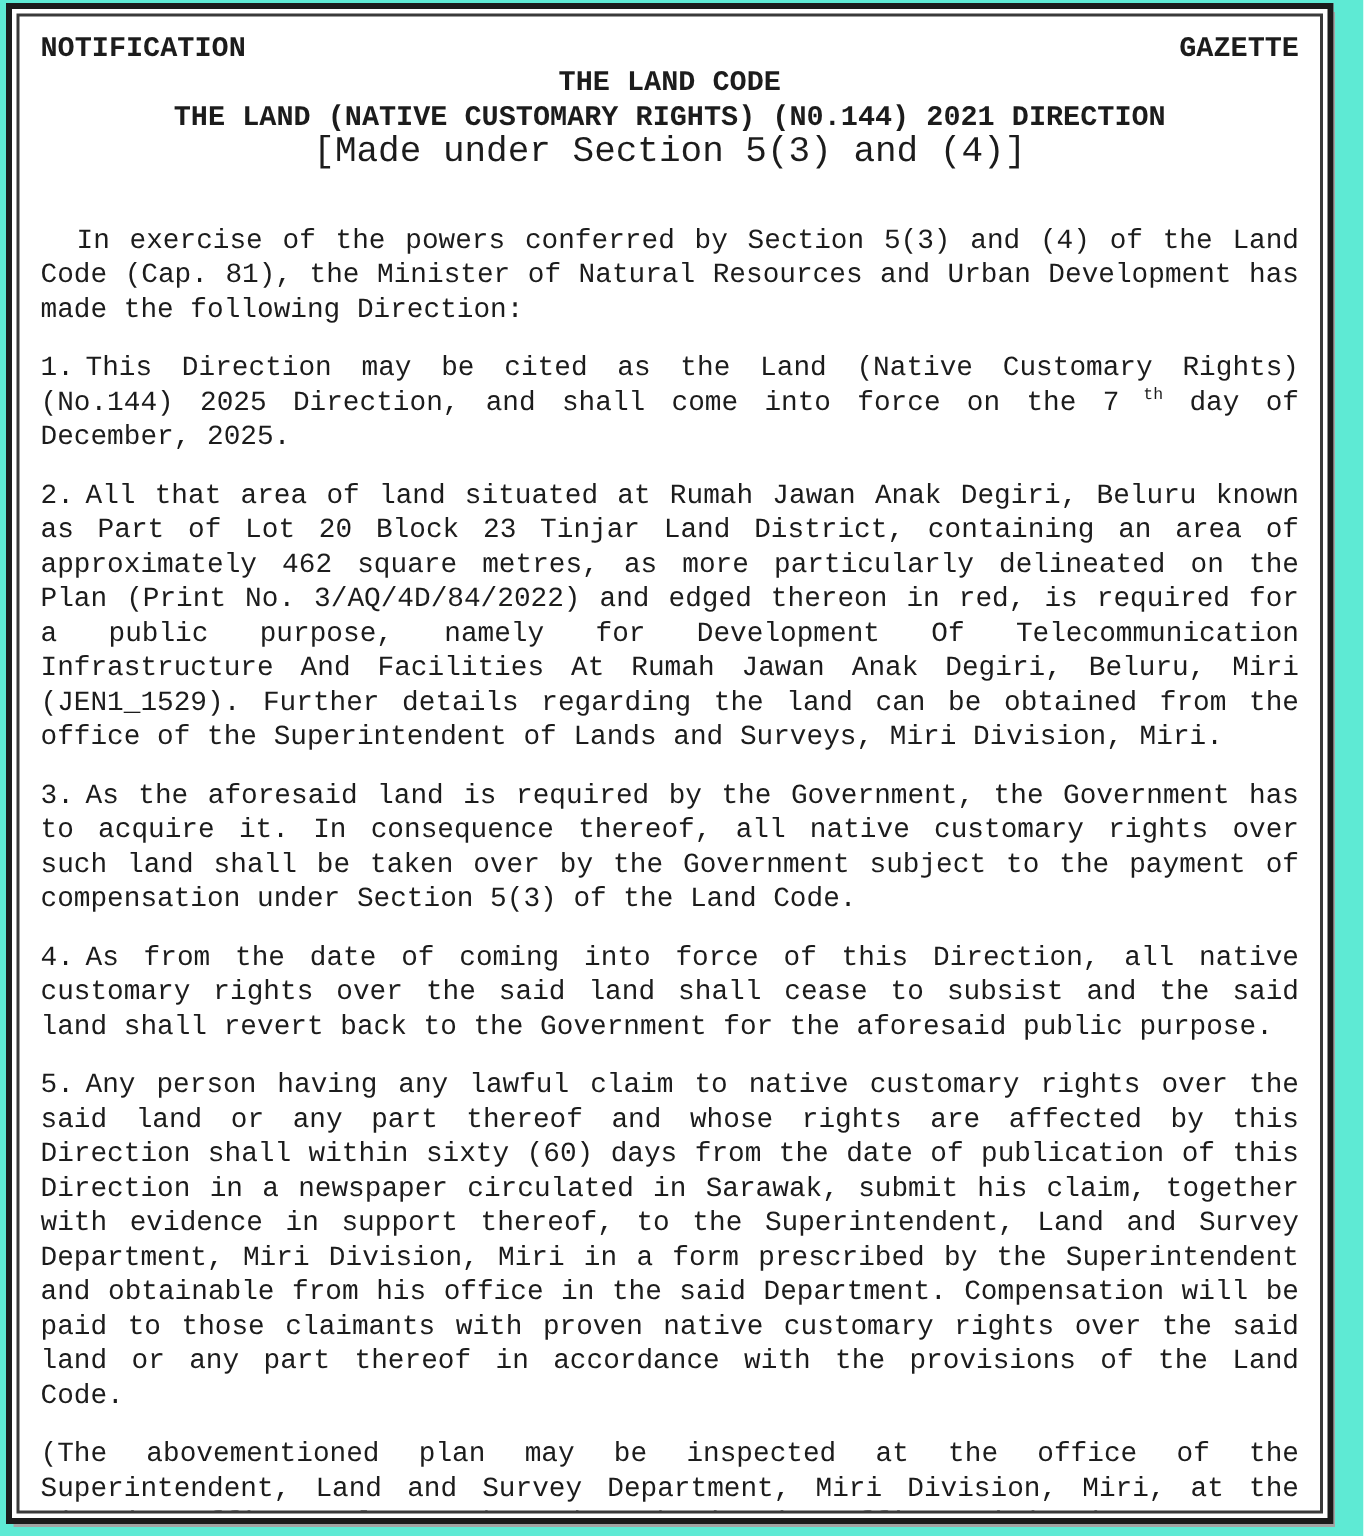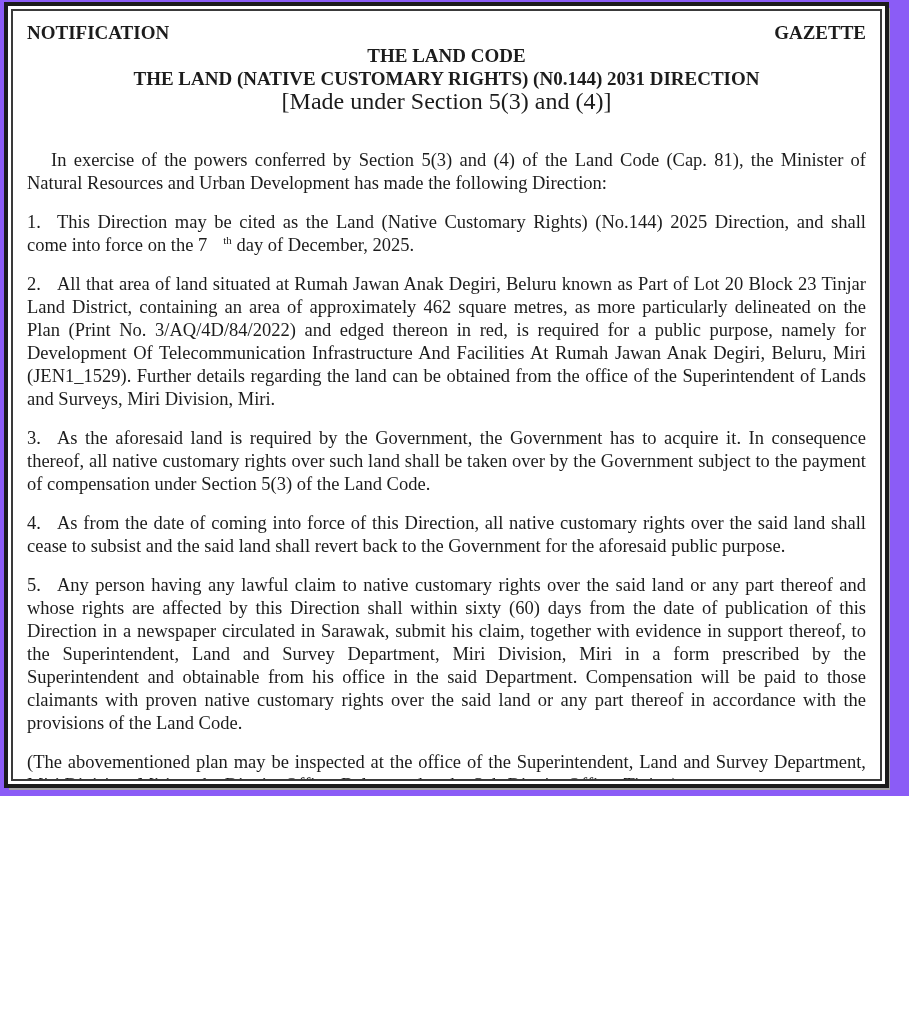--- a/index.html
+++ b/index.html
@@ -3,25 +3,25 @@
 <meta charset="utf-8">
 <style>
   html, body {
     margin: 0;
     padding: 0;
     background: #ffffff;
   }
   .page {
     position: relative;
     width: 909px;
-    height: 796px;
+    height: 1024px;
     box-sizing: border-box;
     padding: 2px 20px 8px 4px;
-    background: #8b5cf6;
-    font-family: Liberation Serif, serif;
+    background: #5eead4;
+    font-family: Liberation Mono, monospace;
     color: #1c1c1c;
   }
   .frame-outer {
     height: 100%;
     box-sizing: border-box;
     border: 4px solid #1b1b1b;
     padding: 3px;
     box-shadow: 3px 4px 0 -2px #a3a3a3;
     background: #ffffff;
   }
@@ -97,21 +97,21 @@
   <div class="frame-outer">
     <div class="frame-inner">
 
       <div class="masthead">
         <span>NOTIFICATION</span>
         <span>GAZETTE</span>
       </div>
 
       <div class="title-block">
         <div class="title-main">THE LAND CODE</div>
-        <div class="title-sub">THE LAND (NATIVE CUSTOMARY RIGHTS) (N0.144) 2031 DIRECTION</div>
+        <div class="title-sub">THE LAND (NATIVE CUSTOMARY RIGHTS) (N0.144) 2021 DIRECTION</div>
         <div class="title-made-under">[Made under Section 5(3) and (4)]</div>
       </div>
 
       <p class="body-par preamble">In exercise of the powers conferred by Section 5(3) and (4) of the Land Code (Cap. 81), the Minister of Natural Resources and Urban Development has made the following Direction:</p>
 
       <p class="body-par clause"><span class="clause-num">1.</span><span>This Direction may be cited as the Land (Native Customary Rights) (No.144) 2025 Direction, and shall come into force on the 7</span><sup>th</sup><span> day of December, 2025.</span></p>
 
       <p class="body-par clause"><span class="clause-num">2.</span><span>All that area of land situated at Rumah Jawan Anak Degiri, Beluru known as Part of Lot 20 Block 23 Tinjar Land District, containing an area of approximately 462 square metres, as more particularly delineated on the Plan (Print No. 3/AQ/4D/84/2022) and edged thereon in red, is required for a public purpose, namely for Development Of Telecommunication Infrastructure And Facilities At Rumah Jawan Anak Degiri, Beluru, Miri (JEN1_1529). Further details regarding the land can be obtained from the office of the Superintendent of Lands and Surveys, Miri Division, Miri.</span></p>
 
       <p class="body-par clause"><span class="clause-num">3.</span><span>As the aforesaid land is required by the Government, the Government has to acquire it. In consequence thereof, all native customary rights over such land shall be taken over by the Government subject to the payment of compensation under Section 5(3) of the Land Code.</span></p>

